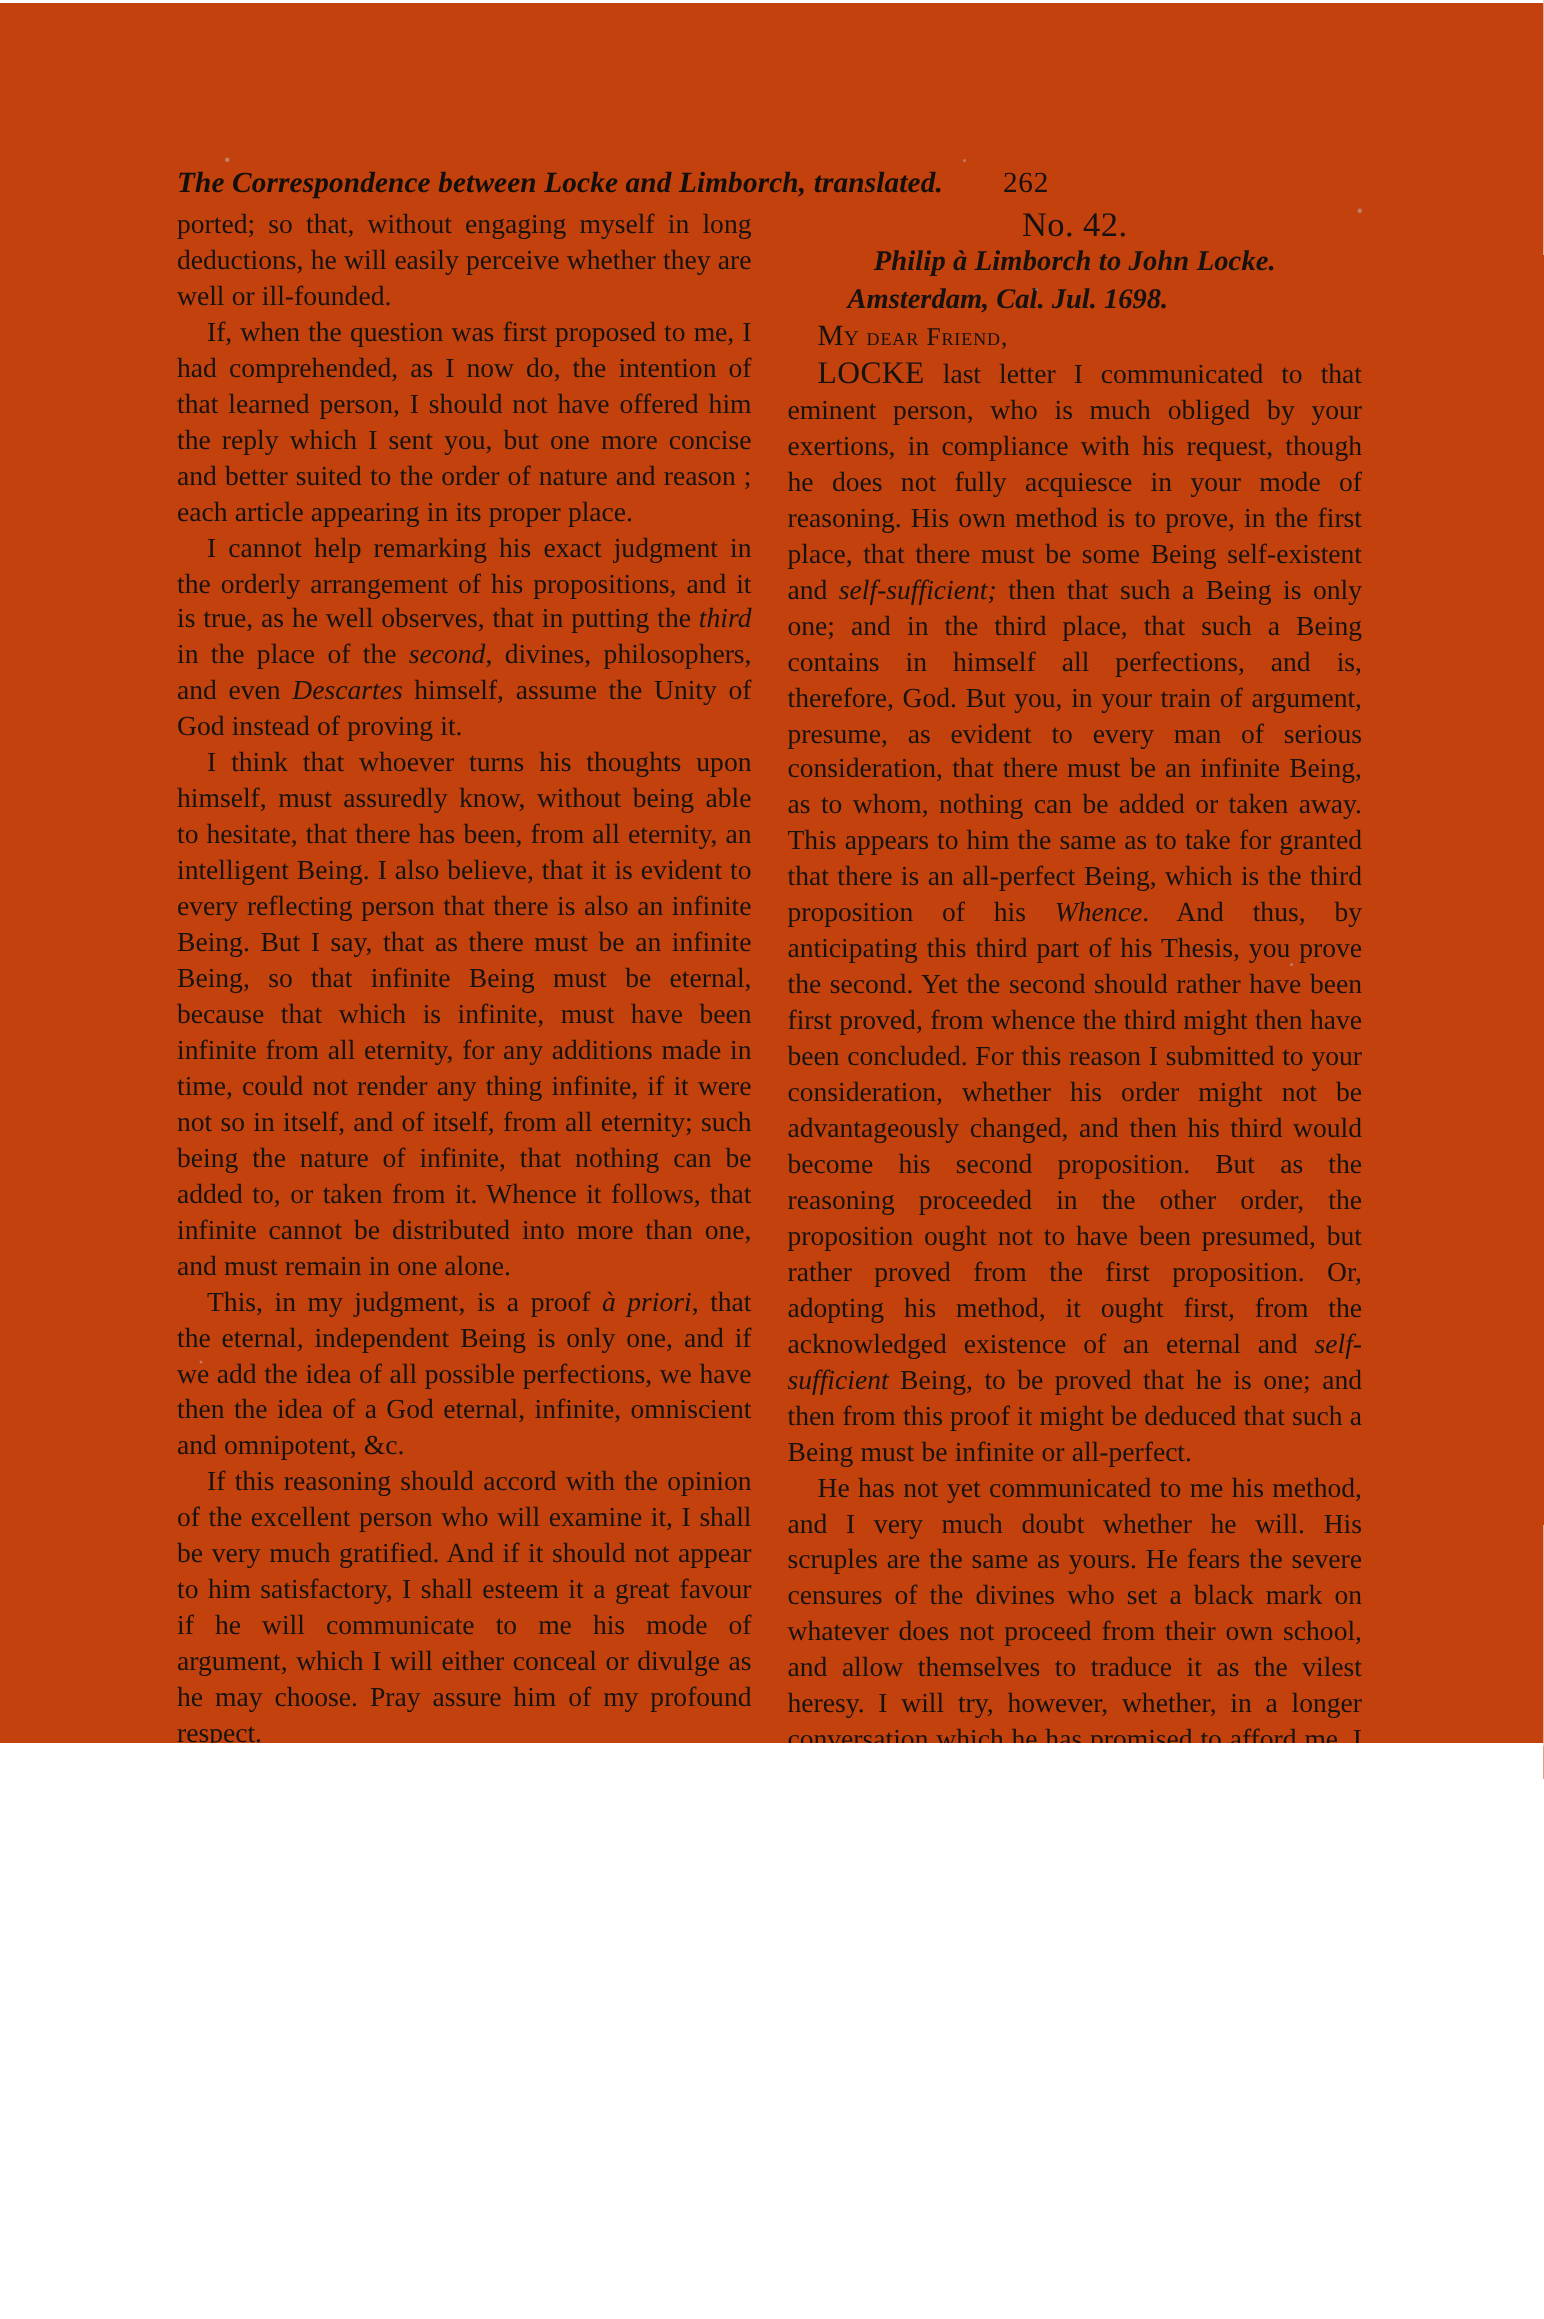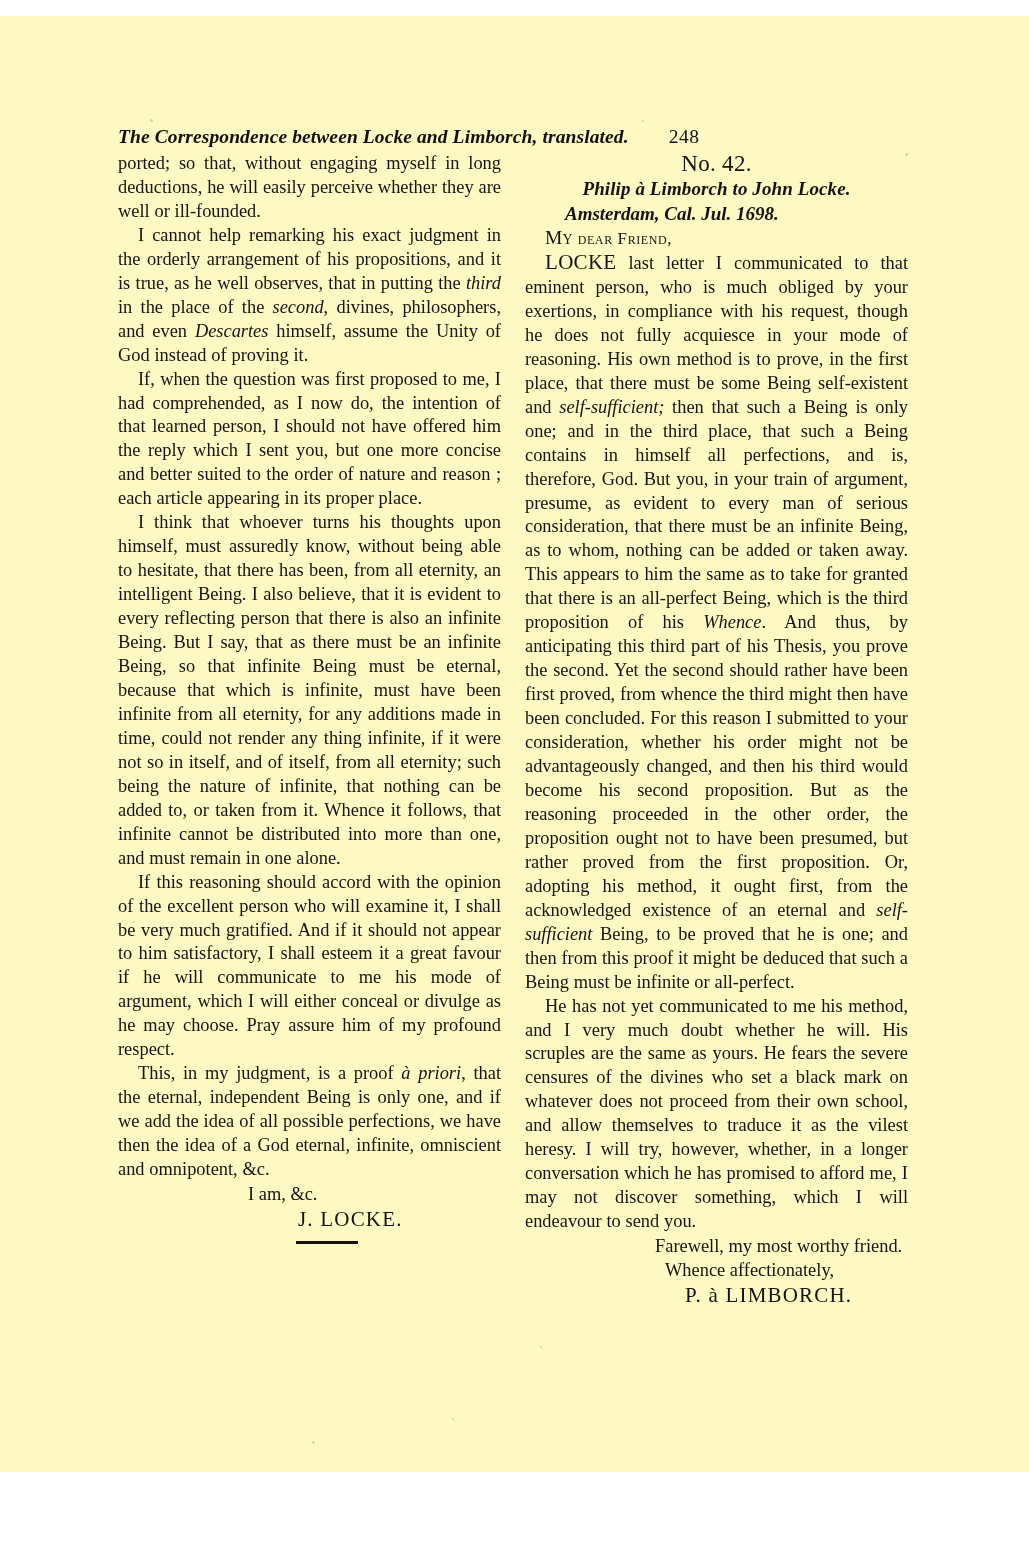--- a/index.html
+++ b/index.html
@@ -4,23 +4,23 @@
 <title>Scanned Page 219</title>
 <style>
   html, body {
     margin: 0;
     padding: 0;
     background: #ffffff;
   }
   .page {
     position: relative;
     width: 1029px;
-    height: 1456px;
-    margin: 16px auto;
-    background: #fef9c3;
+    height: 1160px;
+    margin: 2px auto;
+    background: #c2410c;
     overflow: hidden;
     font-family: "Liberation Serif", "DejaVu Serif", serif;
     color: #16120f;
     -webkit-font-smoothing: none;
   }
 
   
   .running-head {
     position: absolute;
     left: 118px;
@@ -164,52 +164,52 @@
     pointer-events: none;
   }
 </style>
 </head>
 <body>
 
 <div class="page">
 
   <div class="running-head">
     <span class="rh-title">The Correspondence between Locke and Limborch, translated.</span>
-    <span class="rh-folio">248</span>
+    <span class="rh-folio">262</span>
   </div>
 
   <div class="columns">
 
     <div class="col">
 
       <p class="para noindent">ported; so that, without engaging myself in long deductions, he will easily perceive whether they are well or ill-founded.</p>
+
+      <p class="para indent">If, when the question was first proposed to me, I had comprehended, as I now do, the intention of that learned person, I should not have offered him the reply which I sent you, but one more concise and better suited to the order of nature and reason ; each article appearing in its proper place.</p>
 
       <p class="para indent">
         I cannot help remarking his exact judgment in the orderly arrangement
         of his propositions, and it is true, as he well observes, that in
         putting the <i>third</i>
         in the place of the <i>second</i>,
         divines, philosophers, and even
         <i>Descartes</i>
         himself, assume the Unity of God instead of proving it.
       </p>
 
-      <p class="para indent">If, when the question was first proposed to me, I had comprehended, as I now do, the intention of that learned person, I should not have offered him the reply which I sent you, but one more concise and better suited to the order of nature and reason ; each article appearing in its proper place.</p>
-
       <p class="para indent">I think that whoever turns his thoughts upon himself, must assuredly know, without being able to hesitate, that there has been, from all eternity, an intelligent Being. I also believe, that it is evident to every reflecting person that there is also an infinite Being. But I say, that as there must be an infinite Being, so that infinite Being must be eternal, because that which is infinite, must have been infinite from all eternity, for any additions made in time, could not render any thing infinite, if it were not so in itself, and of itself, from all eternity; such being the nature of infinite, that nothing can be added to, or taken from it. Whence it follows, that infinite cannot be distributed into more than one, and must remain in one alone.</p>
-
-      <p class="para indent">If this reasoning should accord with the opinion of the excellent person who will examine it, I shall be very much gratified. And if it should not appear to him satisfactory, I shall esteem it a great favour if he will communicate to me his mode of argument, which I will either conceal or divulge as he may choose. Pray assure him of my profound respect.</p>
 
       <p class="para indent">
         This, in my judgment, is a proof
         <i>à priori</i>,
         that the eternal, independent Being is only one, and if we add the idea
         of all possible perfections, we have then the idea of a God eternal,
         infinite, omniscient and omnipotent, &amp;c.
       </p>
+
+      <p class="para indent">If this reasoning should accord with the opinion of the excellent person who will examine it, I shall be very much gratified. And if it should not appear to him satisfactory, I shall esteem it a great favour if he will communicate to me his mode of argument, which I will either conceal or divulge as he may choose. Pray assure him of my profound respect.</p>
 
       <p class="closing-line closing-1">I am, &amp;c.</p>
 
       <p class="sig sig-locke">J. LOCKE.</p>
 
       <hr class="rule">
     </div>
 
     <div class="col">
 

